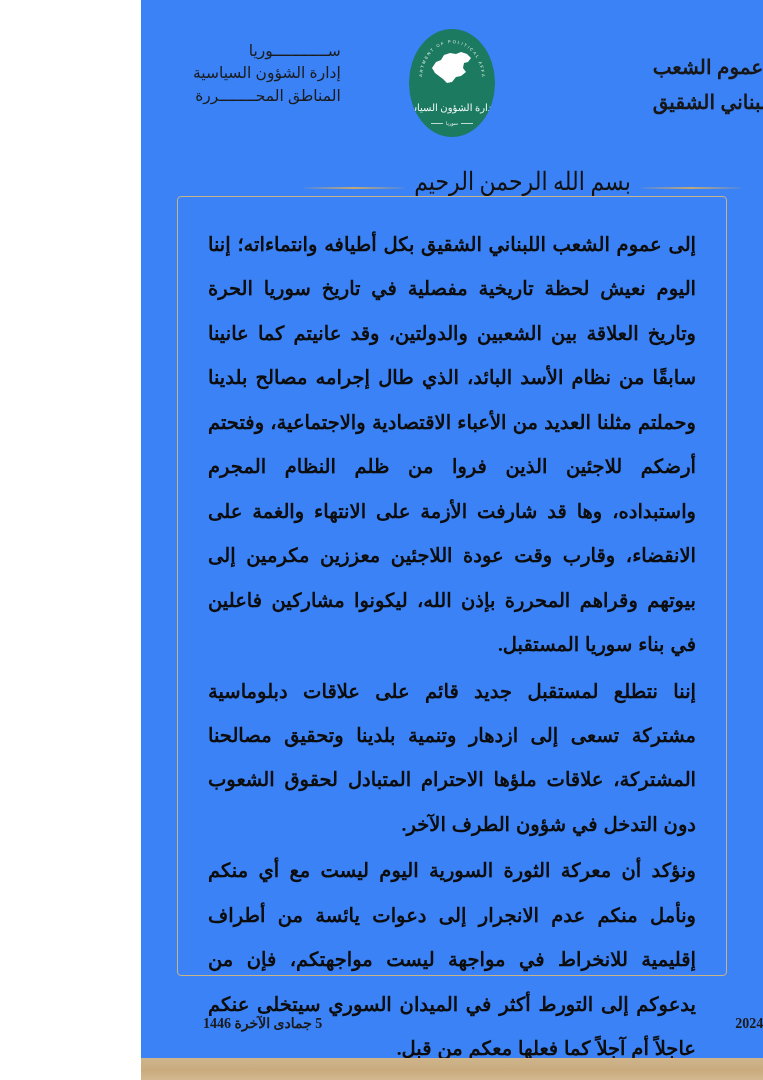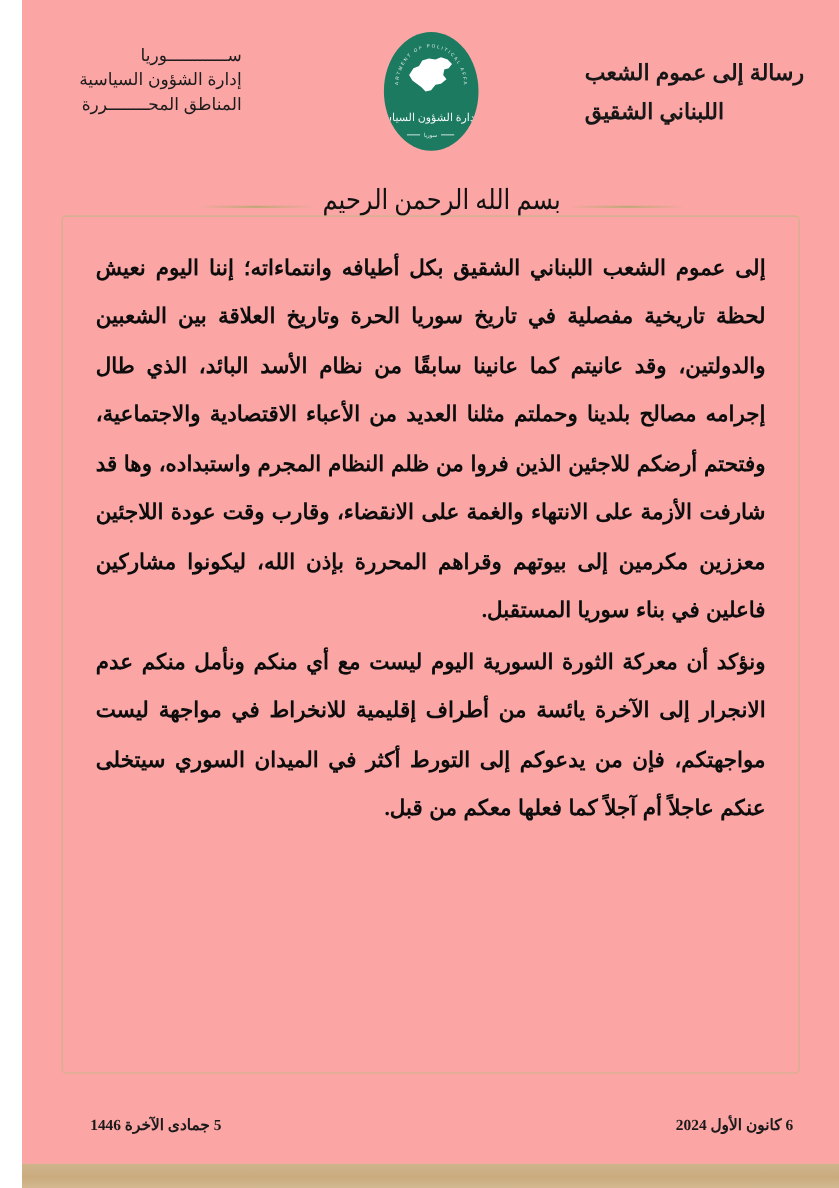--- a/index.html
+++ b/index.html
@@ -10,23 +10,23 @@
     width: 763px;
     height: 1080px;
     background: #ffffff;
     font-family: "Liberation Serif", "DejaVu Serif", serif;
     overflow: hidden;
     position: relative;
   }
 
   .page {
     position: relative;
-    width: 743px;
+    width: 622px;
     height: 1080px;
-    background: #fca5a5;
+    background: #3b82f6;
     box-sizing: border-box;
   }
 
   
   .header {
     position: absolute;
     top: 0;
     left: 0;
     width: 763px;
     height: 150px;
@@ -270,21 +270,22 @@
 
   <div class="bismillah-row">
     <div class="bism-rule"></div>
     <div class="bismillah-text">بسم الله الرحمن الرحيم</div>
     <div class="bism-rule"></div>
   </div>
 
   <div class="content-box">
     <div class="body-text">
       <p>إلى عموم الشعب اللبناني الشقيق بكل أطيافه وانتماءاته؛ إننا اليوم نعيش لحظة تاريخية مفصلية في تاريخ سوريا الحرة وتاريخ العلاقة بين الشعبين والدولتين، وقد عانيتم كما عانينا سابقًا من نظام الأسد البائد، الذي طال إجرامه مصالح بلدينا وحملتم مثلنا العديد من الأعباء الاقتصادية والاجتماعية، وفتحتم أرضكم للاجئين الذين فروا من ظلم النظام المجرم واستبداده، وها قد شارفت الأزمة على الانتهاء والغمة على الانقضاء، وقارب وقت عودة اللاجئين معززين مكرمين إلى بيوتهم وقراهم المحررة بإذن الله، ليكونوا مشاركين فاعلين في بناء سوريا المستقبل.</p>
-      <p class="p-last">ونؤكد أن معركة الثورة السورية اليوم ليست مع أي منكم ونأمل منكم عدم الانجرار إلى الآخرة يائسة من أطراف إقليمية للانخراط في مواجهة ليست مواجهتكم، فإن من يدعوكم إلى التورط أكثر في الميدان السوري سيتخلى عنكم عاجلاً أم آجلاً كما فعلها معكم من قبل.</p>
+      <p>إننا نتطلع لمستقبل جديد قائم على علاقات دبلوماسية مشتركة تسعى إلى ازدهار وتنمية بلدينا وتحقيق مصالحنا المشتركة، علاقات ملؤها الاحترام المتبادل لحقوق الشعوب دون التدخل في شؤون الطرف الآخر.</p>
+      <p class="p-last">ونؤكد أن معركة الثورة السورية اليوم ليست مع أي منكم ونأمل منكم عدم الانجرار إلى دعوات يائسة من أطراف إقليمية للانخراط في مواجهة ليست مواجهتكم، فإن من يدعوكم إلى التورط أكثر في الميدان السوري سيتخلى عنكم عاجلاً أم آجلاً كما فعلها معكم من قبل.</p>
     </div>
   </div>
 
   <div class="footer">
     <div class="footer-date">5 جمادى الآخرة 1446</div>
     <div class="footer-date">6 كانون الأول 2024</div>
   </div>
 
   <div class="bottom-bar"></div>
 

